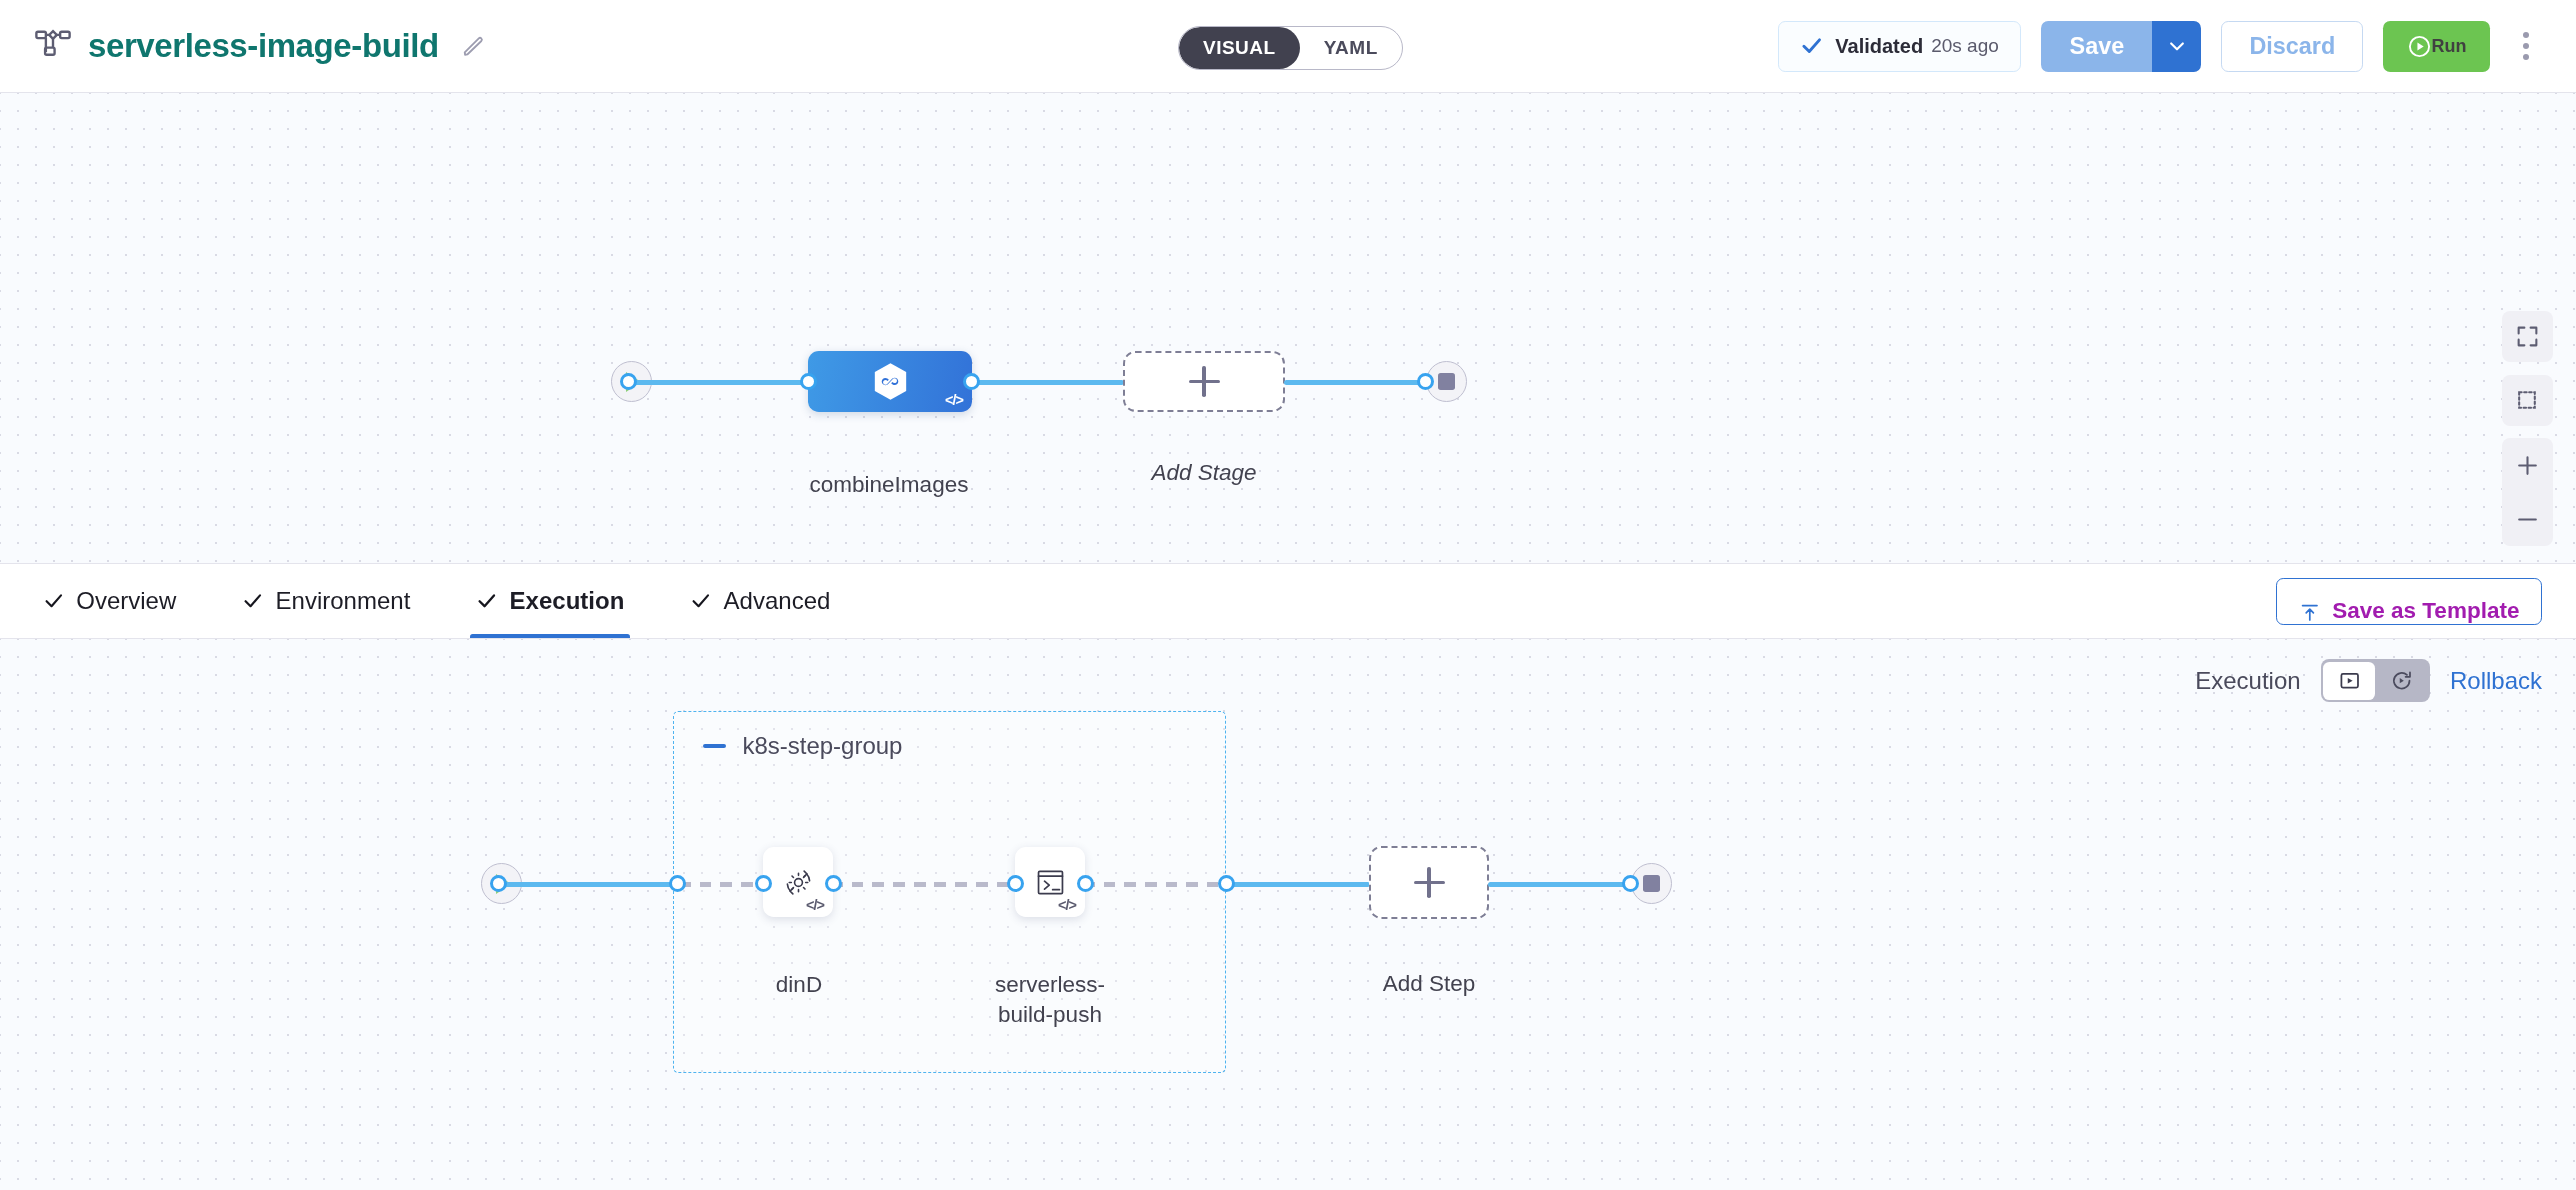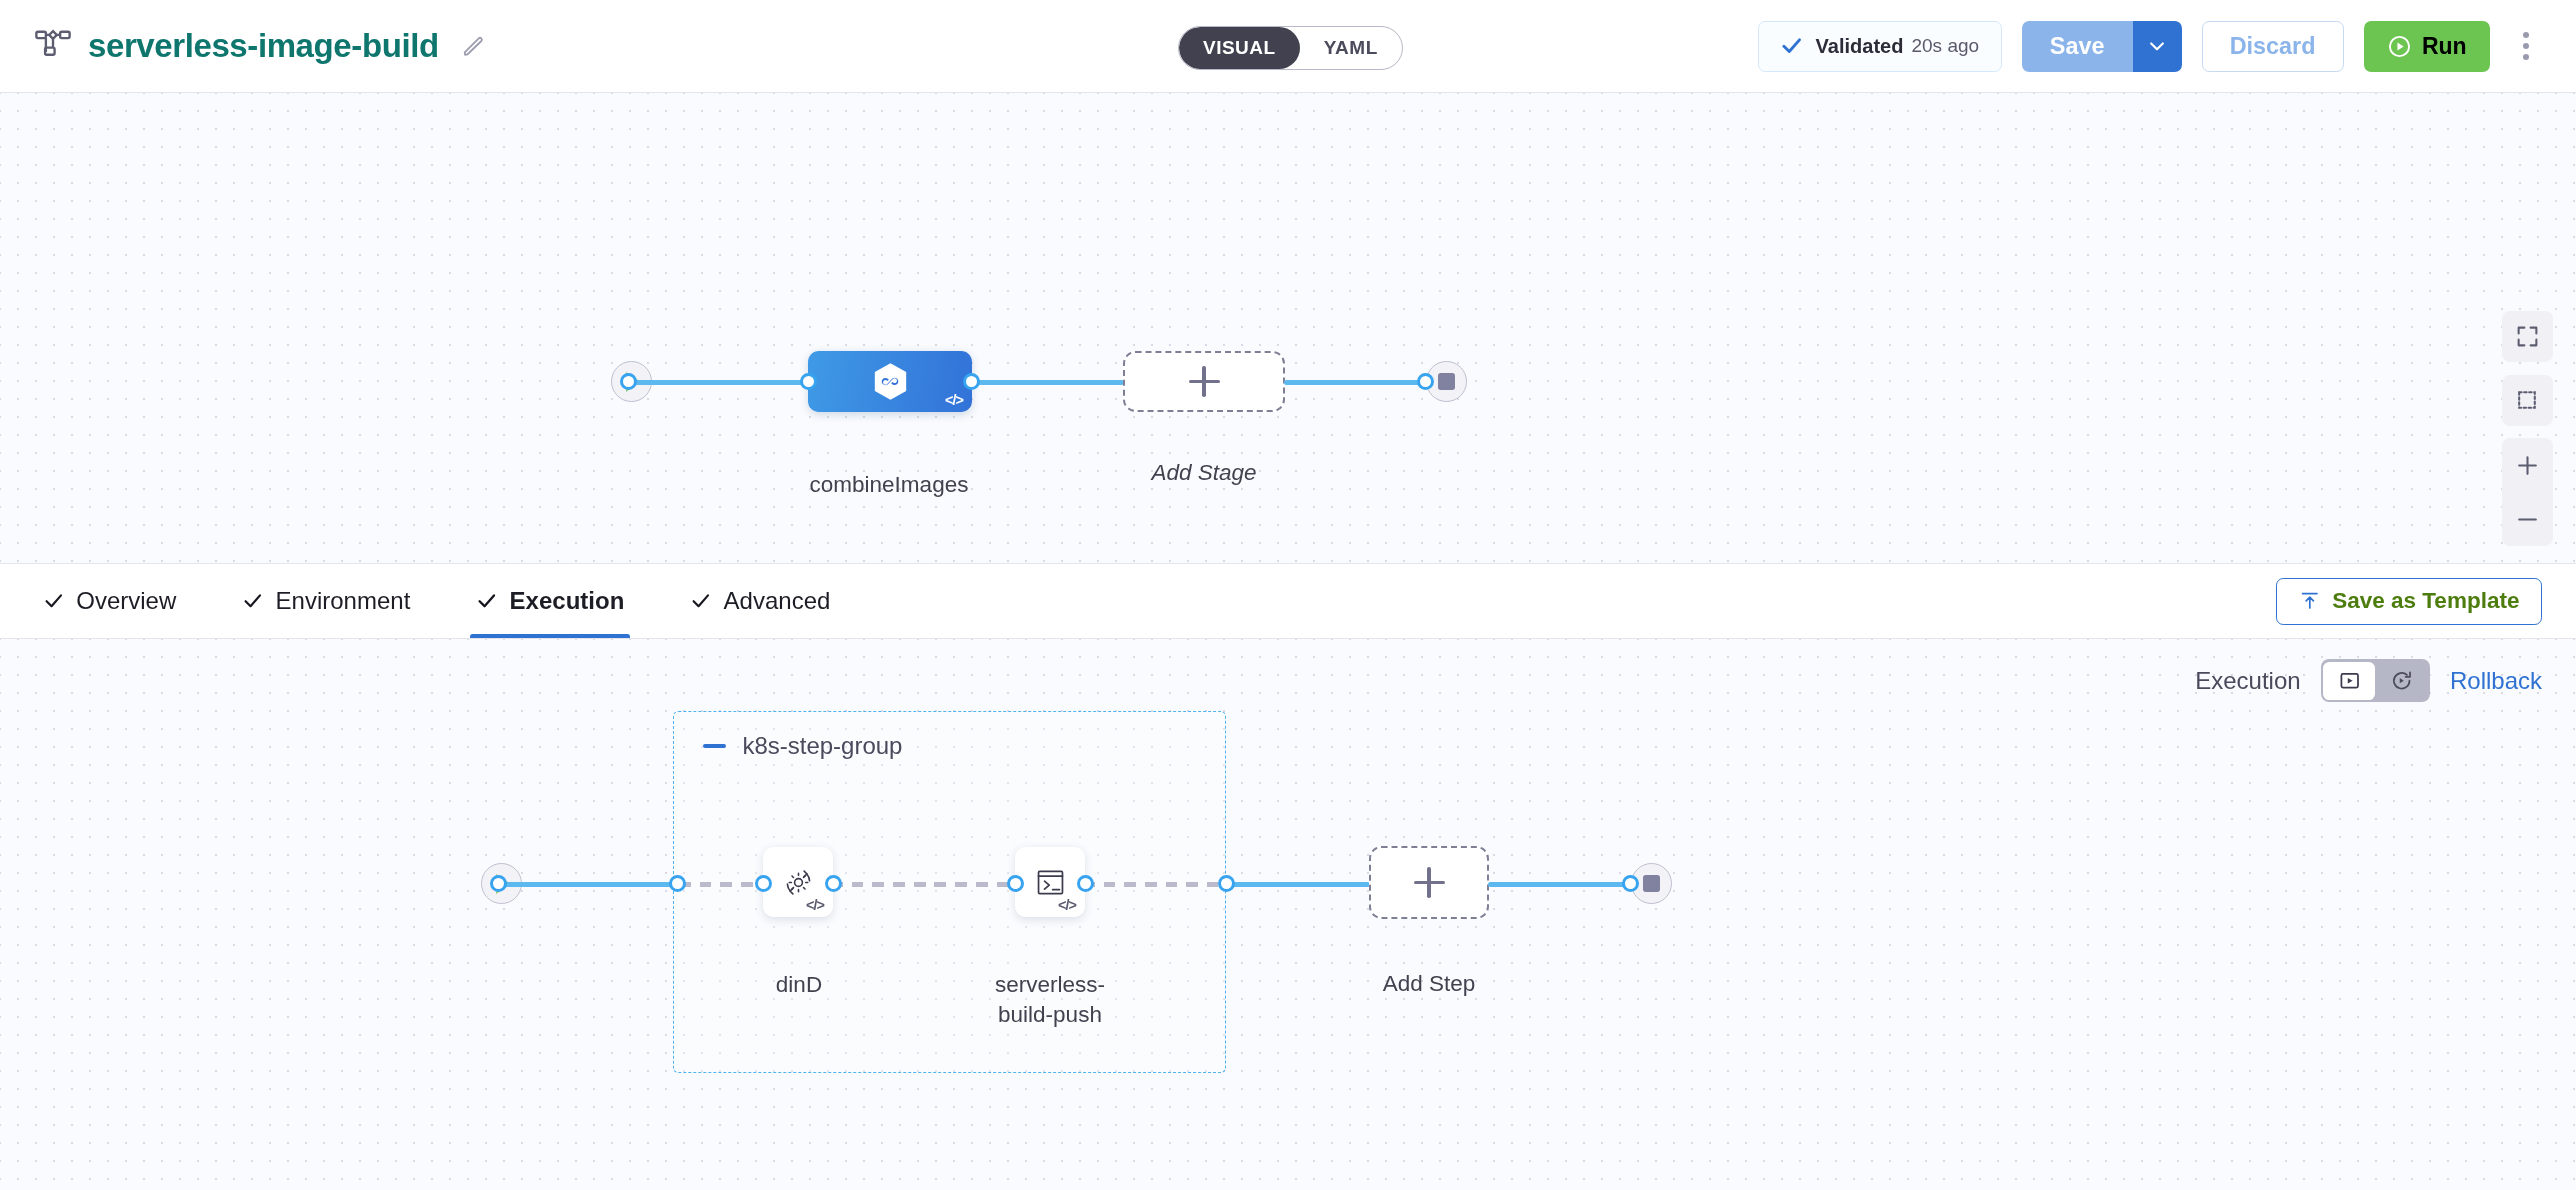--- a/index.html
+++ b/index.html
@@ -104,25 +104,25 @@
     font-size: 23.4px;
     font-weight: bold;
     padding: 0 27px;
     display: flex; align-items: center;
     cursor: pointer;
   }
   .run-btn {
     height: 51px;
     border-radius: 7.2px;
     background: #6cc551;
-    color: #000000;
-    font-size: 23px;
+    color: #404040;
+    font-size: 18px;
     font-weight: bold;
     padding: 0 23.4px;
-    display: flex; align-items: center; gap: 10px;
+    display: flex; align-items: center; gap: 0;
     cursor: pointer;
   }
   .run-icon { width: 25px; height: 25px; display: block; }
   .kebab {
     width: 32px; height: 41px;
     display: flex; flex-direction: column; align-items: center; justify-content: center; gap: 4.5px;
     cursor: pointer;
   }
   .kebab i { width: 6.3px; height: 6.3px; border-radius: 50%; background: #9a9aae; display:block; }
 
@@ -268,26 +268,26 @@
   .tab.active { color: #1d1d26; font-weight: bold; }
   .tab.active::after {
     content: "";
     position: absolute;
     left: 27px; right: 27px; bottom: 0;
     height: 4.5px; background: #2f72d2; border-radius: 2.7px 2.7px 0 0;
   }
   .tab-check { width: 21.6px; height: 21.6px; display:block; }
   .save-template-btn {
     margin-left: auto;
-    display: flex; align-items: center; gap: 11.7px;
+    display: flex; align-items: flex-end; gap: 11.7px;
     height: 47px;
     border: 0.9px solid #2f72d2;
     border-radius: 7.2px;
     background: #ffffff;
-    color: #4d7c0f;
+    color: #a21caf;
     font-size: 22.5px;
     font-weight: bold;
     padding: 0 21.6px;
     cursor: pointer;
   }
   .tmpl-icon { width: 21.6px; height: 21.6px; display: block; }
 
   
   .canvas-bottom { height: 551px; }
   .exec-toolbar {

